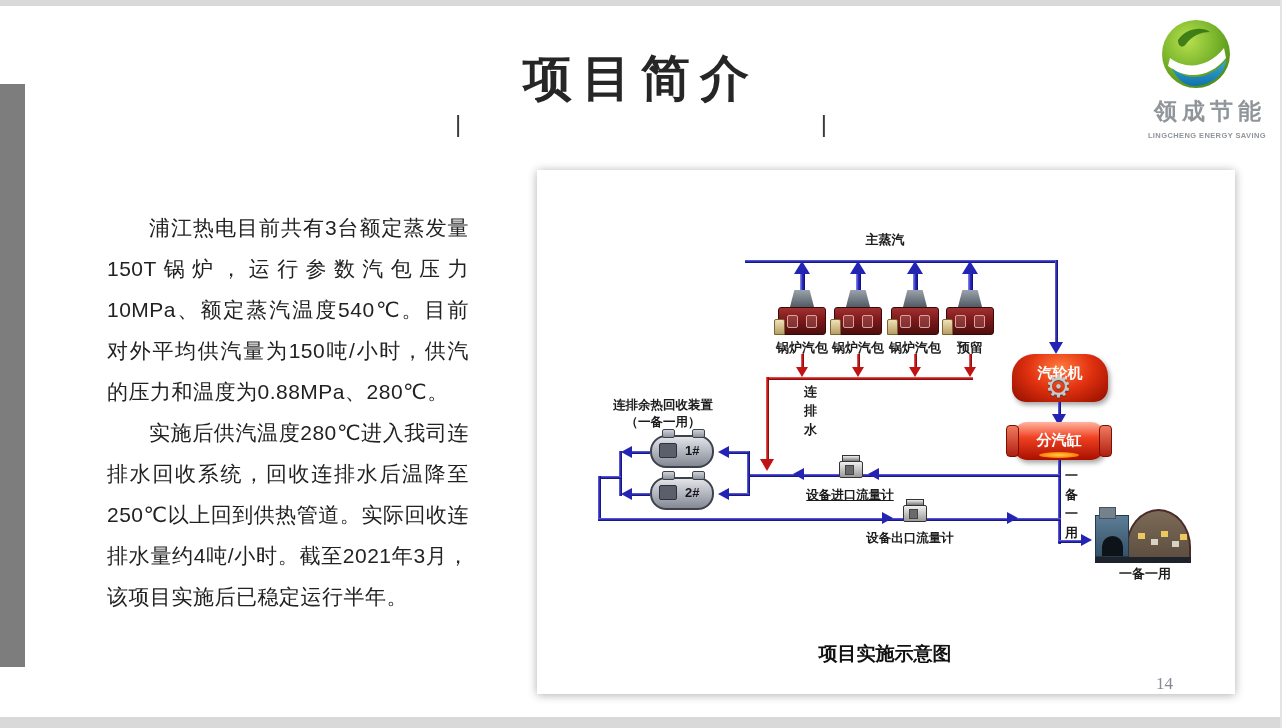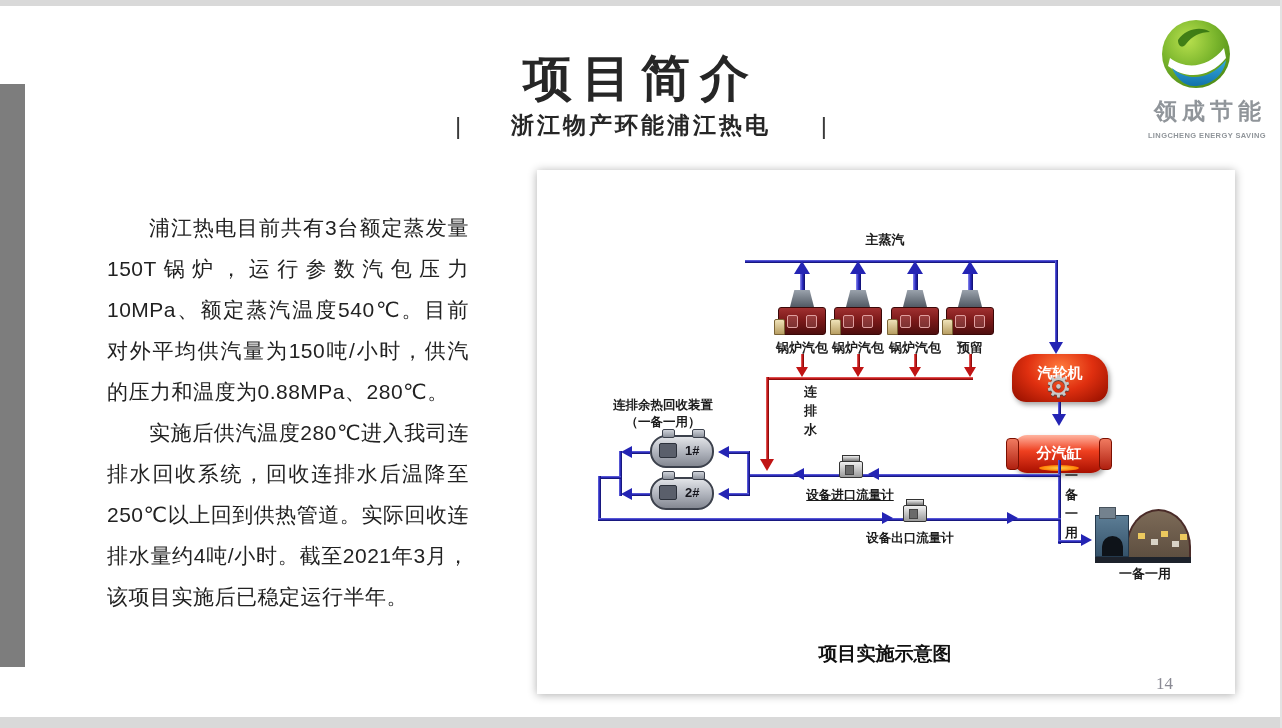--- a/index.html
+++ b/index.html
@@ -70,21 +70,21 @@
 
   .turbine{position:absolute;left:475px;top:184px;width:96px;height:48px;
            background:radial-gradient(ellipse at 50% 28%,#ff7a3c,#e03010 48%,#9c1200 92%);
            border-radius:22px 22px 14px 14px;box-shadow:2px 3px 5px rgba(0,0,0,0.35);}
   .turbine .tlabel{text-align:center;margin-top:10px;font-size:15px;font-weight:bold;color:#fff;}
   .turbine .gear{position:absolute;left:33px;top:18px;font-size:30px;line-height:30px;
                  color:#c9c9c9;text-shadow:0 1px 1px #444;}
 
   .cylinder{position:absolute;left:477px;top:252px;width:90px;height:38px;border-radius:13px;
             background:linear-gradient(180deg,#ffb4a0,#ef4020 42%,#a80f00);
-            box-shadow:2px 3px 5px rgba(0,0,0,0.35);margin-top:13px;}
+            box-shadow:2px 3px 5px rgba(0,0,0,0.35);}
   .cylinder::before,.cylinder::after{content:"";position:absolute;top:3px;width:11px;height:30px;
             background:linear-gradient(180deg,#f07a60,#b02010);border:1px solid #7c0f00;border-radius:4px;}
   .cylinder::before{left:-8px;} .cylinder::after{right:-8px;}
   .cylinder .clabel{text-align:center;line-height:36px;font-size:15px;font-weight:bold;color:#fff;}
   .cylinder .glow{position:absolute;left:25px;bottom:2px;width:40px;height:6px;border-radius:50%;
                   background:radial-gradient(#ffd24a,#ff7a00 70%,rgba(255,122,0,0));}
 
   .meter{position:absolute;width:24px;}
   .meter .mbar{width:16px;height:5px;margin:0 auto;background:linear-gradient(#eee,#777);border:1px solid #333;}
   .meter .mbody{width:22px;height:15px;margin:-1px auto 0;position:relative;border:1px solid #333;
@@ -112,21 +112,20 @@
 <body>
 
 <div class="edge-top"></div>
 <div class="edge-bottom"></div>
 <div class="edge-right"></div>
 <div class="side-bar"></div>
 
 <div class="title">项目简介</div>
 <div class="subtitle">
   <span class="bar">|</span>
-  <span class="subtxt">浙江物产环能浦江热电</span>
   <span class="bar">|</span>
 </div>
 
 <div class="logo">
   <svg width="78" height="76" viewBox="0 0 76 76">
     <defs>
       <radialGradient id="g1" cx="38%" cy="30%" r="75%">
         <stop offset="0%" stop-color="#b8e04e"></stop>
           <stop offset="55%" stop-color="#7ab52c"></stop>
           <stop offset="100%" stop-color="#4e8c16"></stop>

